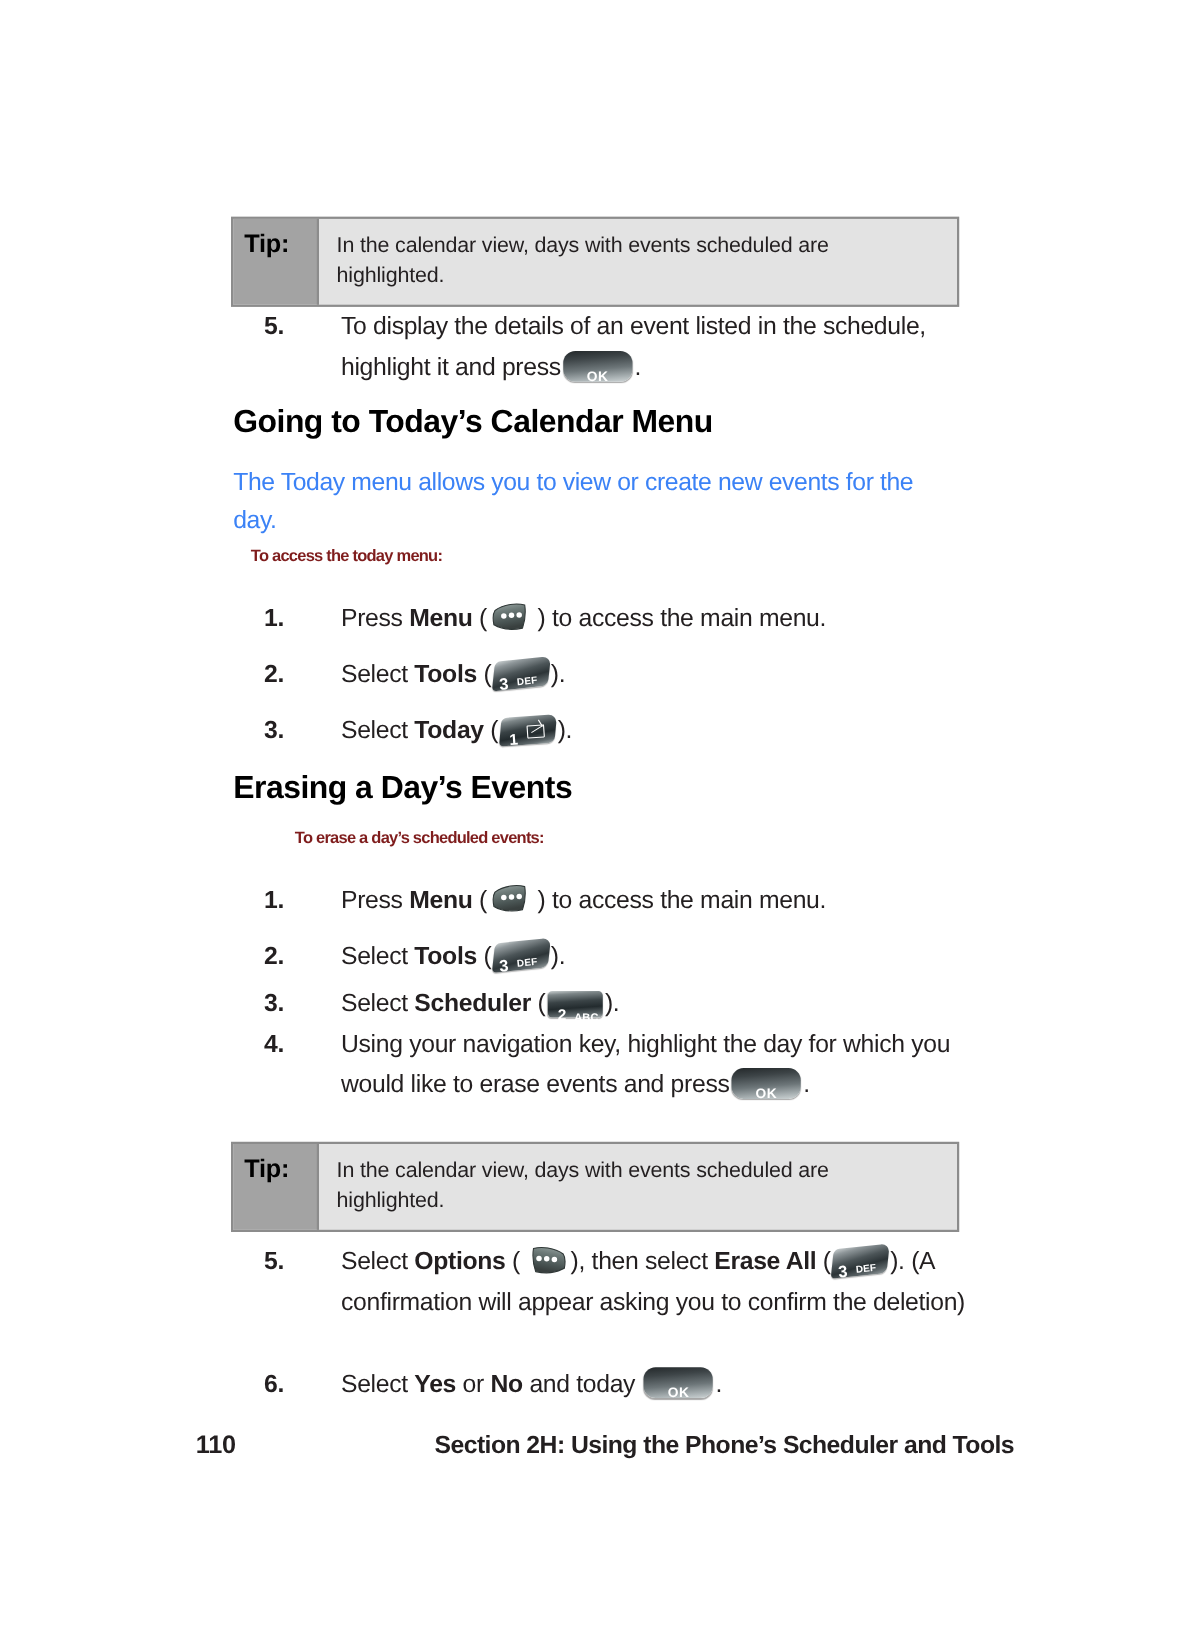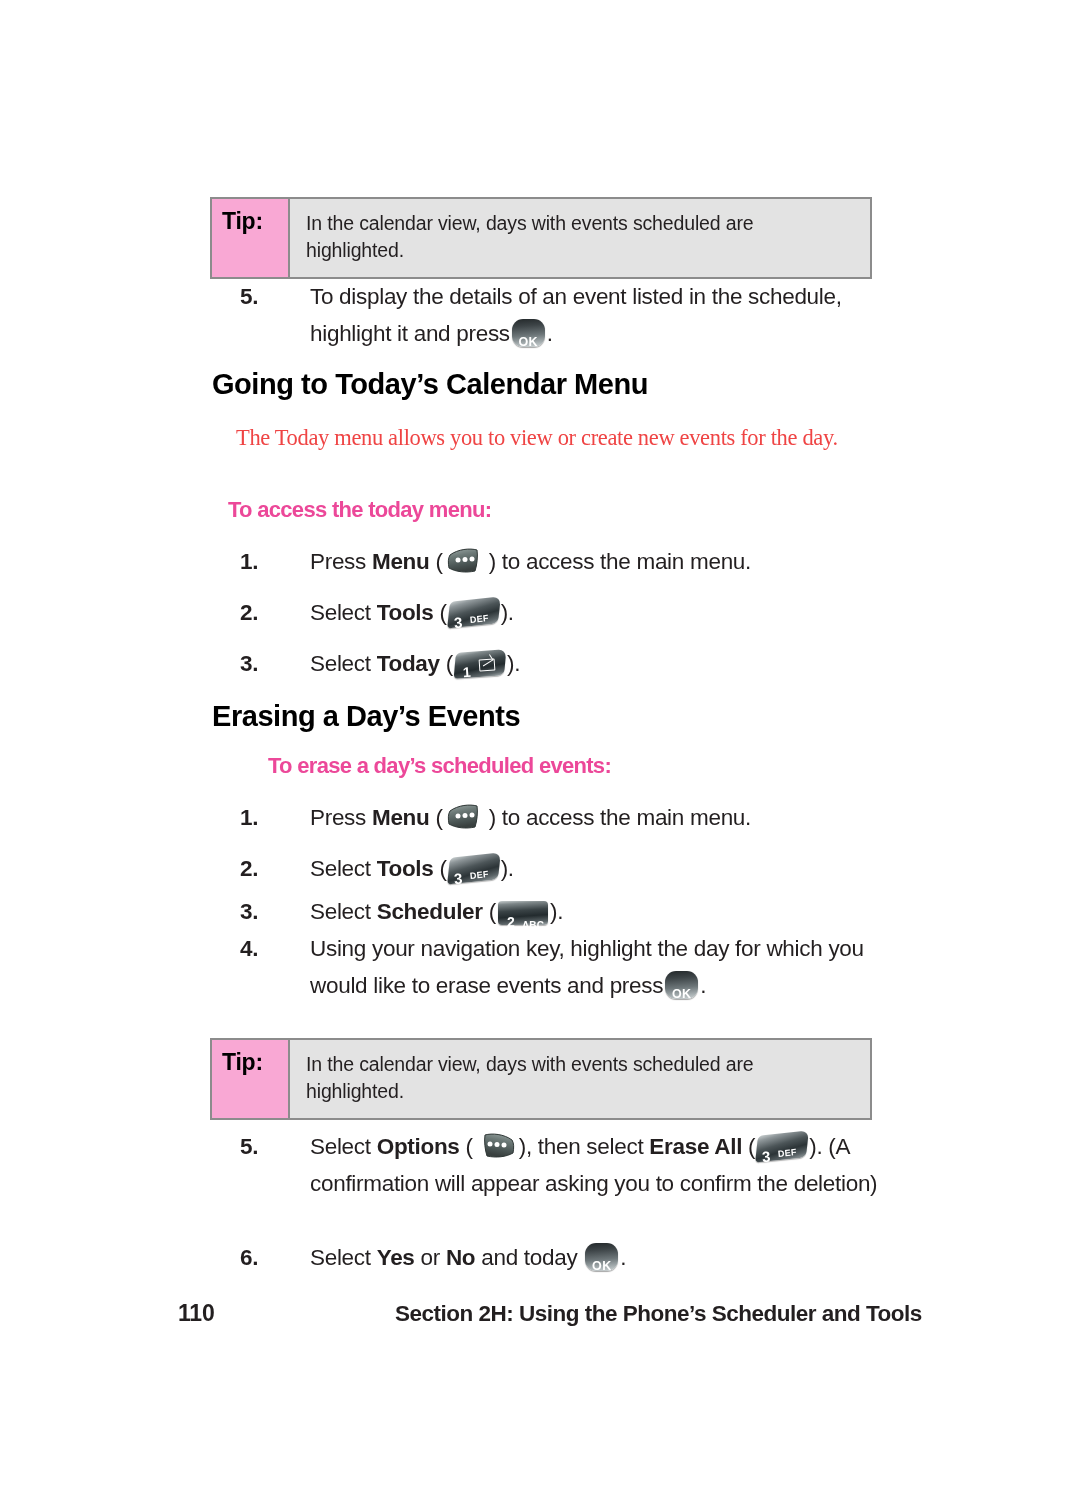--- a/index.html
+++ b/index.html
@@ -30,21 +30,21 @@
     left: 210px;
     width: 662px;
     display: flex;
     border: 2px solid #8c8c8c;
     box-sizing: border-box;
     background: #e3e3e3;
   }
   .tip-label {
     width: 78px;
     flex: 0 0 78px;
-    background: #f9a8d4;
+    background: #a3a3a3;
     border-right: 2px solid #8c8c8c;
     box-sizing: border-box;
     font-weight: bold;
     font-size: 23px;
     color: #000000;
     padding: 9px 0 0 10px;
     letter-spacing: -0.2px;
   }
   .tip-body {
     flex: 1;
@@ -61,37 +61,36 @@
     left: 212px;
     font-size: 29px;
     font-weight: bold;
     color: #000000;
     letter-spacing: -0.45px;
     white-space: nowrap;
   }
   .h3 {
     position: absolute;
     left: 228px;
-    font-size: 22px;
-    font-weight: bold;
-    color: #ec4899;
+    font-size: 15px;
+    font-weight: bold;
+    color: #7f1d1d;
     letter-spacing: -0.7px;
     white-space: nowrap;
   }
 
   
   .para {
     position: absolute;
-    left: 236px;
+    left: 212px;
     width: 650px;
     font-size: 22.5px;
     line-height: 35px;
-    color: #ef4444;
+    color: #3b82f6;
     letter-spacing: -0.35px;
-    font-family: Liberation Serif, serif;
   }
 
   
   .step {
     position: absolute;
     left: 240px;
     width: 650px;
     font-size: 22.5px;
     line-height: 37px;
     color: #231f20;
@@ -113,21 +112,21 @@
 
   
   .key {
     display: inline-block;
     vertical-align: -6px;
     position: relative;
   }
 
   
   .key-ok {
-    width: 33px;
+    width: 63px;
     height: 28px;
     border-radius: 11px;
     background: linear-gradient(175deg, #23282a 0%, #3d4447 26%, #6d7679 58%, #aeb6b8 86%, #cfd5d6 100%);
     box-shadow: 0 1px 1px rgba(0,0,0,0.35);
     margin: 0 2px;
   }
   .key-ok .lbl {
     position: absolute;
     left: 0; right: 0; top: 5px;
     text-align: center;

